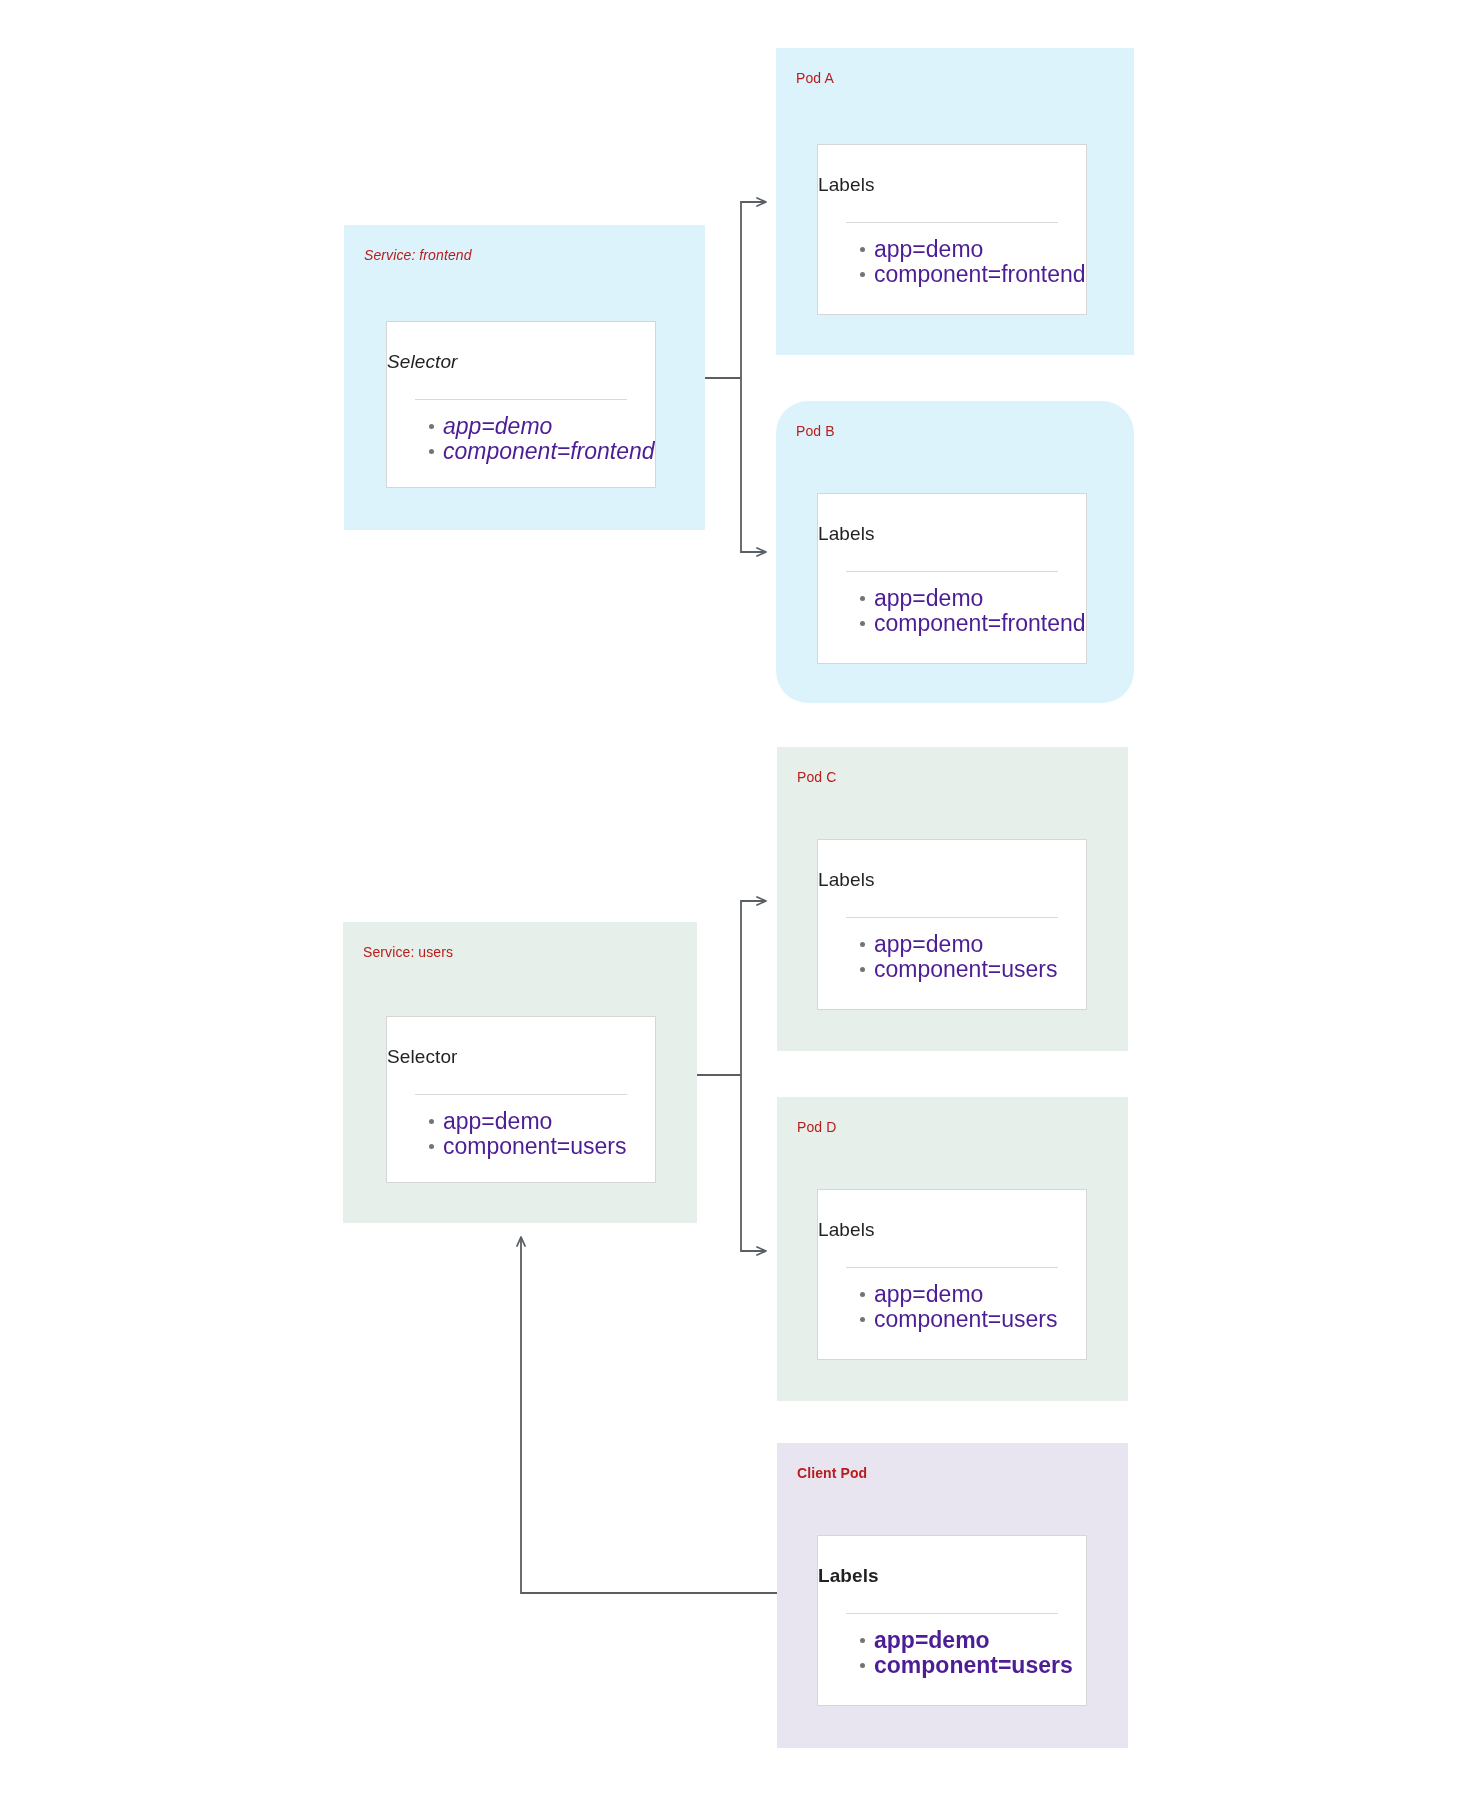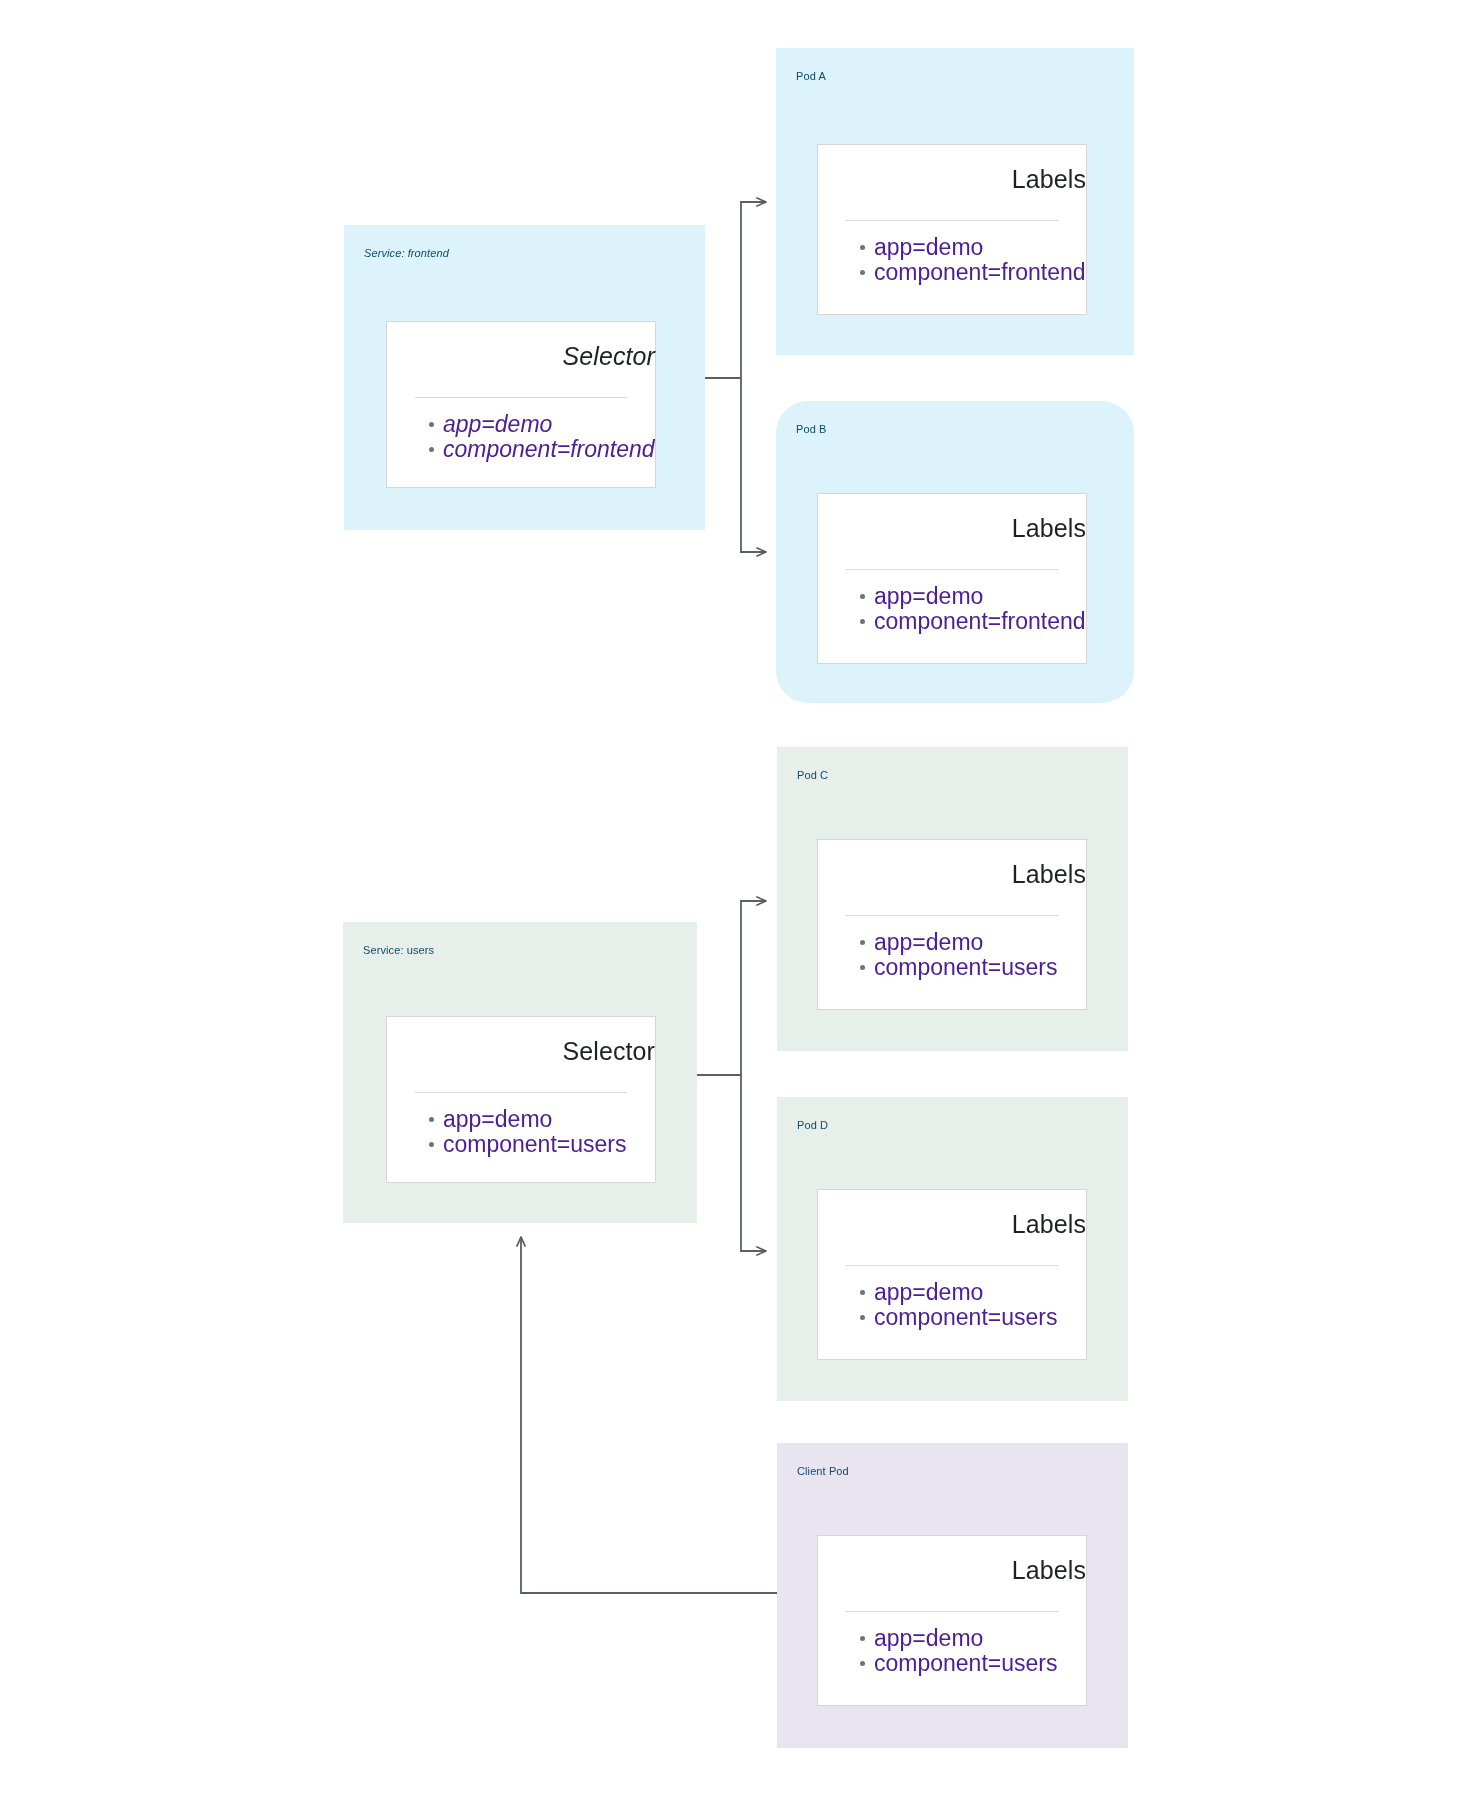--- a/index.html
+++ b/index.html
@@ -19,36 +19,36 @@
     overflow: hidden;
   }
   .panel {
     position: absolute;
     box-sizing: border-box;
   }
   .panel-title {
     position: absolute;
     left: 20px;
     top: 22px;
-    font-size: 11px;
-    color: #0c4a6e;
+    font-size: 14px;
+    color: #b91c1c;
     letter-spacing: 0.1px;
     white-space: nowrap;
   }
   .card {
     position: absolute;
     box-sizing: border-box;
     background: #ffffff;
     border: 1px solid #d6d6d6;
   }
   .card-title {
-    text-align: right;
-    font-size: 25px;
+    text-align: left;
+    font-size: 19px;
     color: #1f2123;
-    margin-top: 20px;
+    margin-top: 29px;
     letter-spacing: 0.1px;
   }
   .card-rule {
     height: 1px;
     background: #d9d9d9;
     margin: 26px 28px 0 28px;
   }
   .card-list {
     margin: 14px 0 0 0;
     padding: 0 0 0 56px;
@@ -151,21 +151,21 @@
     <div class="card" style="left:40px; top:92px; width:270px; height:171px;">
       <div class="card-title">Labels</div>
       <div class="card-rule"></div>
       <ul class="card-list">
         <li>app=demo</li>
         <li>component=users</li>
       </ul>
     </div>
   </div>
 
-  <div class="panel" style="left:777px; top:1443px; width:351px; height:305px; background:#e8e5f1;">
+  <div class="panel" style="left:777px; top:1443px; width:351px; height:305px; background:#e8e5f1;font-weight:bold;">
     <div class="panel-title">Client Pod</div>
     <div class="card" style="left:40px; top:92px; width:270px; height:171px;">
       <div class="card-title">Labels</div>
       <div class="card-rule"></div>
       <ul class="card-list">
         <li>app=demo</li>
         <li>component=users</li>
       </ul>
     </div>
   </div>

